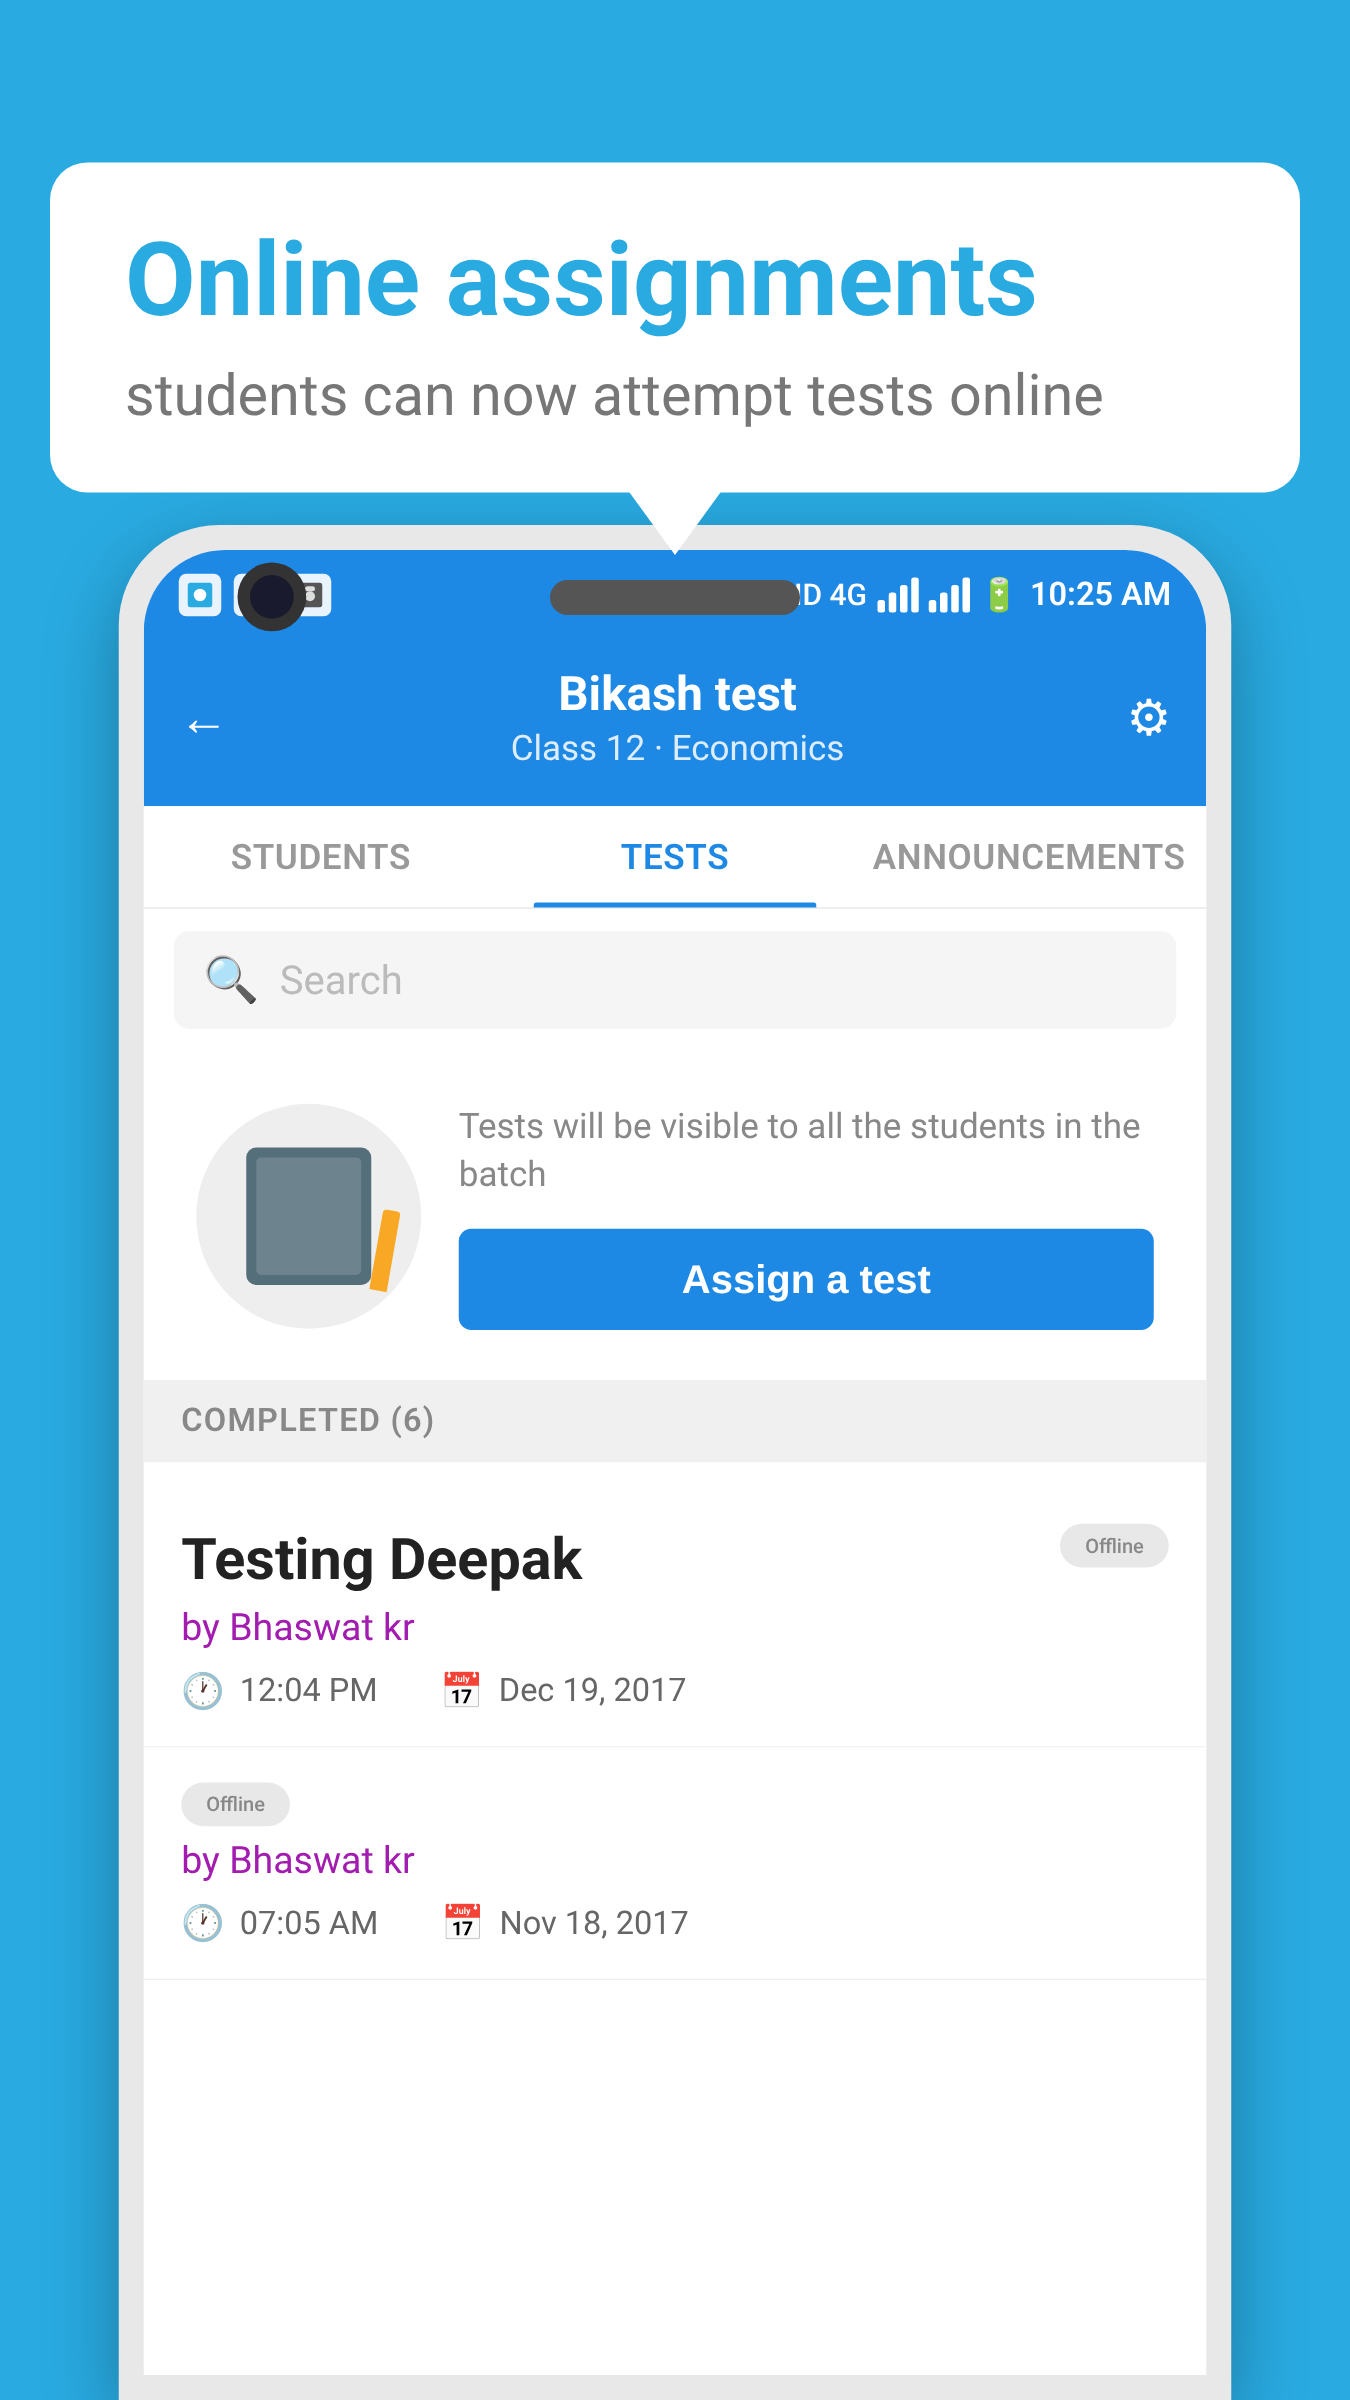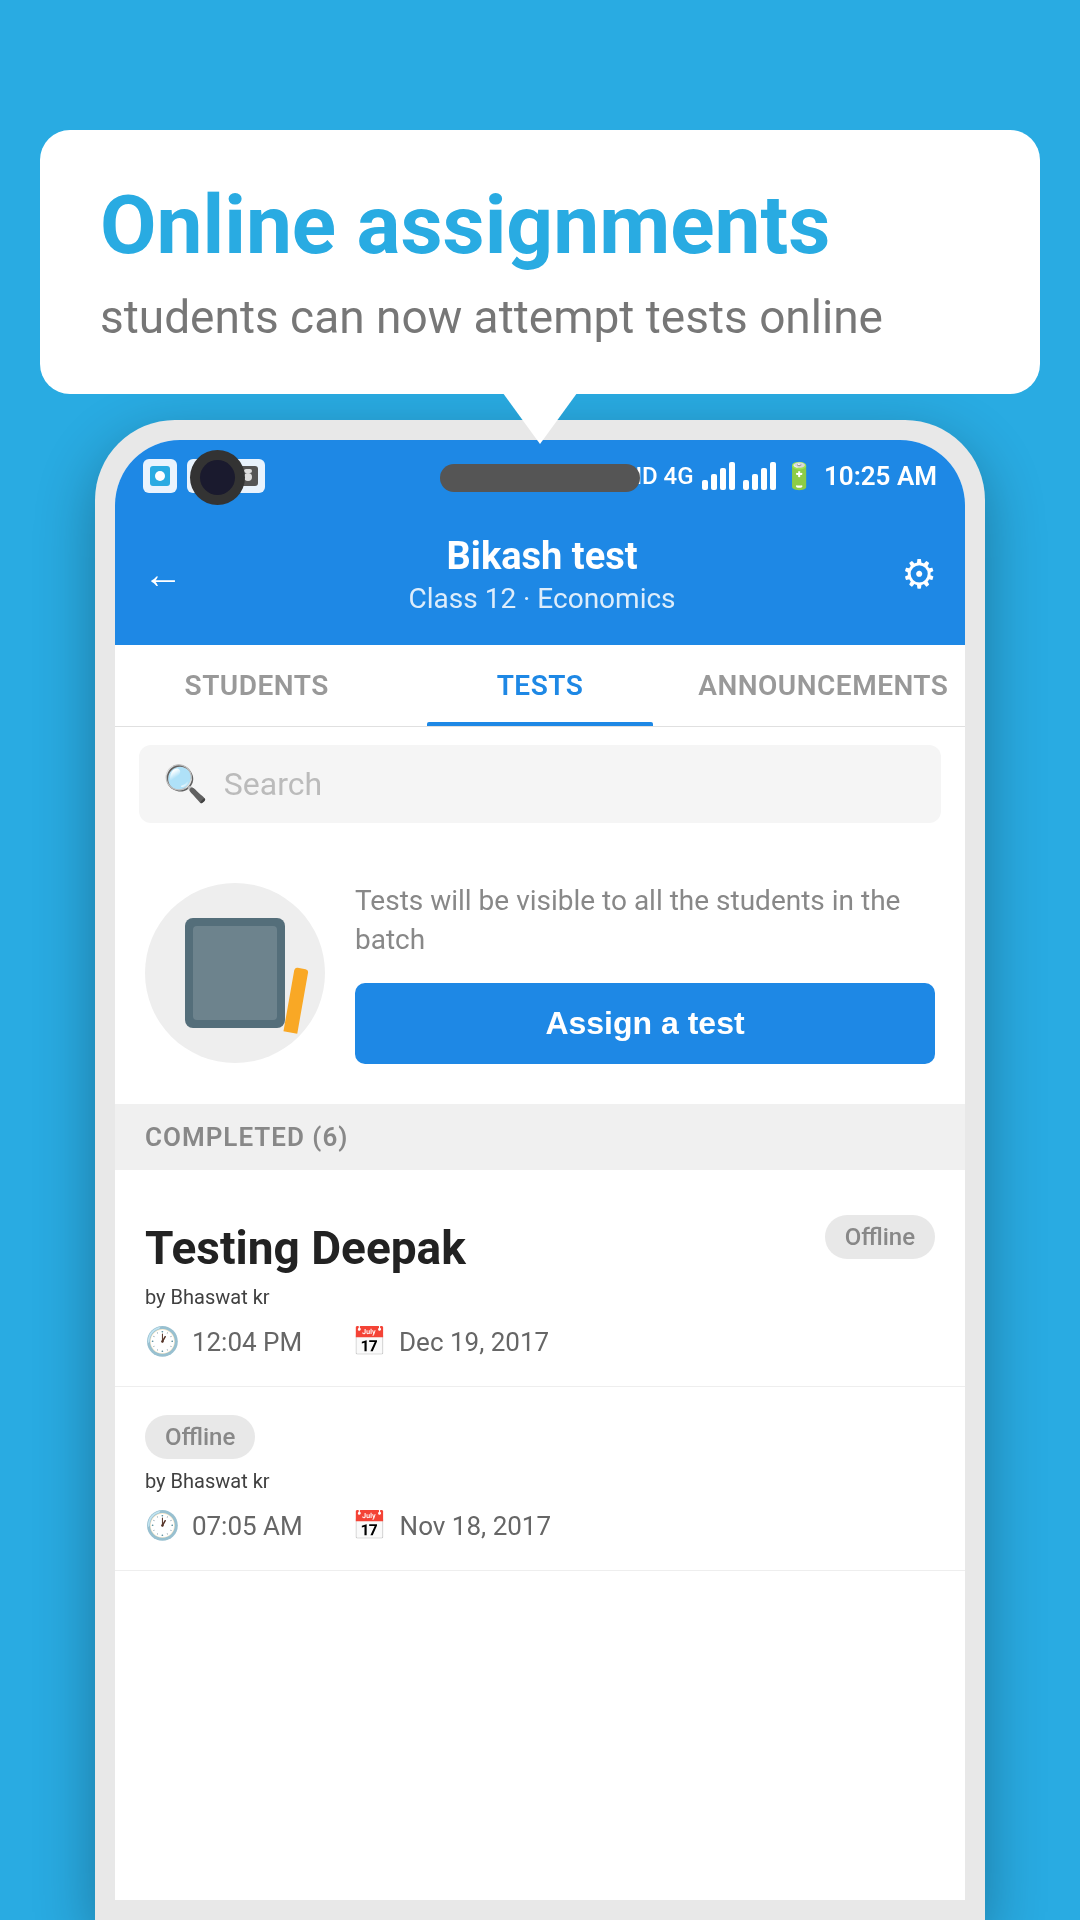--- a/index.html
+++ b/index.html
@@ -252,21 +252,21 @@
     }
 
     .search-text {
       color: #bbb;
       font-size: 32px;
     }
 
     
     .assign-section {
       background: white;
-      padding: 40px 30px;
+      padding: 40px 42px;
       display: flex;
       align-items: center;
       gap: 30px;
     }
 
     .assign-illustration {
       width: 180px;
       height: 180px;
       background: #eeeeee;
       border-radius: 50%;
@@ -359,29 +359,29 @@
     .test-name {
       font-size: 46px;
       font-weight: 700;
       color: #222;
       margin-top: 23px;
     }
 
     .offline-badge {
       background: #e8e8e8;
       color: #888;
-      font-size: 24px;
+      font-size: 16px;
       padding: 8px 20px;
       border-radius: 30px;
       font-weight: 500;
     }
 
     .test-author {
-      color: #404040;
-      font-size: 20px;
+      color: #a21caf;
+      font-size: 30px;
       margin-bottom: 16px;
     }
 
     .test-meta {
       display: flex;
       gap: 50px;
     }
 
     .meta-item {
       display: flex;

